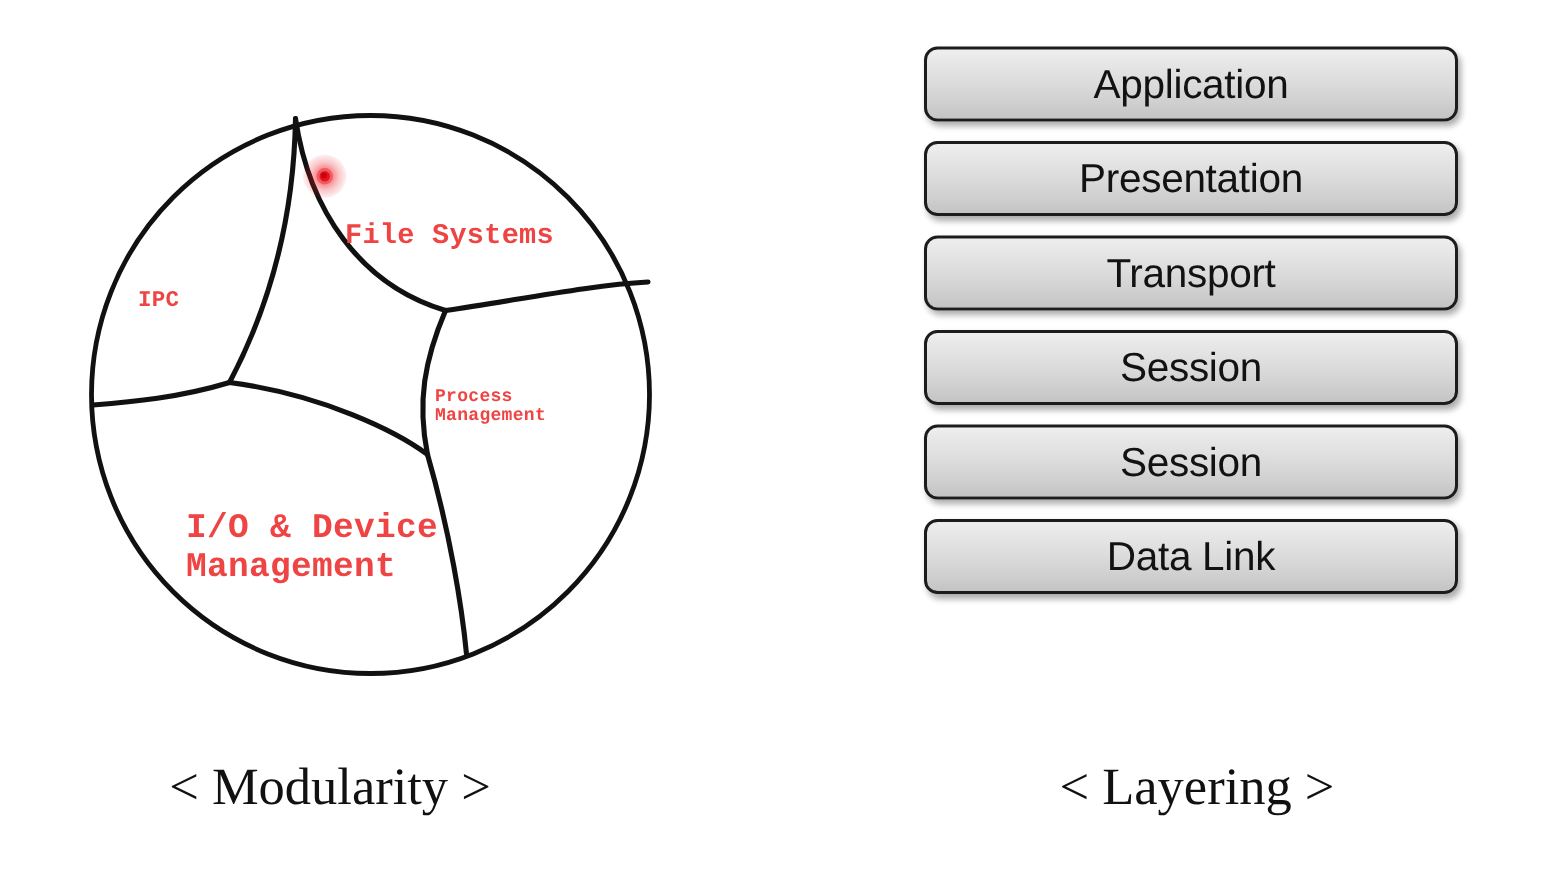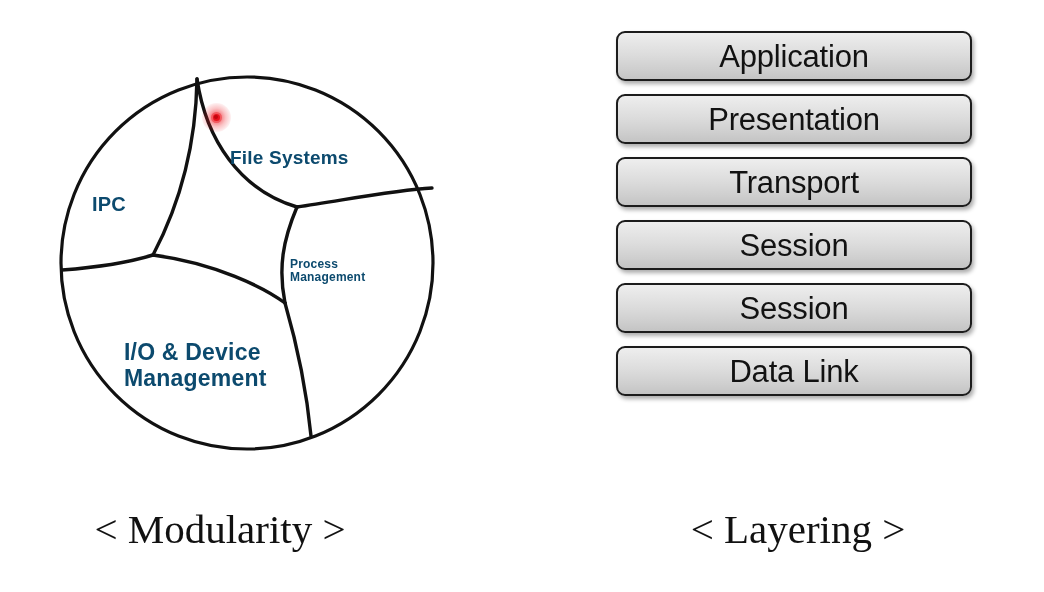--- a/index.html
+++ b/index.html
@@ -24,31 +24,31 @@
     width: 522px;
     height: 592px;
   }
   #modularity-svg {
     position: absolute;
     left: 0;
     top: 0;
   }
   .region-label {
     position: absolute;
-    font-family: Liberation Sans, sans-serif;
+    font-family: Liberation Mono, monospace;
     font-weight: bold;
-    color: #0c4a6e;
+    color: #ef4444;
     white-space: pre;
     line-height: 1.12;
     letter-spacing: 0.2px;
   }
   #label-ipc {
     left: 92px;
     top: 193px;
-    font-size: 20px;
+    font-size: 15px;
   }
   #label-file-systems {
     left: 230px;
     top: 147px;
     font-size: 19px;
   }
   #label-process-management {
     left: 290px;
     top: 258px;
     font-size: 12px;
@@ -125,32 +125,32 @@
         #dcdcdc 48%,
         #cfcfcf 78%,
         #c4c4c4 100%);
     box-shadow: 2px 3px 4px rgba(0,0,0,0.33);
     display: flex;
     align-items: center;
     justify-content: center;
   }
   .layer-label {
     font-family: "Liberation Sans", sans-serif;
-    font-size: 31px;
+    font-size: 27px;
     font-weight: 400;
     color: #121212;
     letter-spacing: -0.2px;
     line-height: 1;
   }
 
   
   .caption {
     position: absolute;
     font-family: "Liberation Serif", serif;
-    font-size: 41px;
+    font-size: 35px;
     font-weight: 400;
     color: #111111;
     white-space: pre;
     text-align: center;
   }
   #caption-modularity {
     left: 0;
     top: 505px;
     width: 440px;
   }

